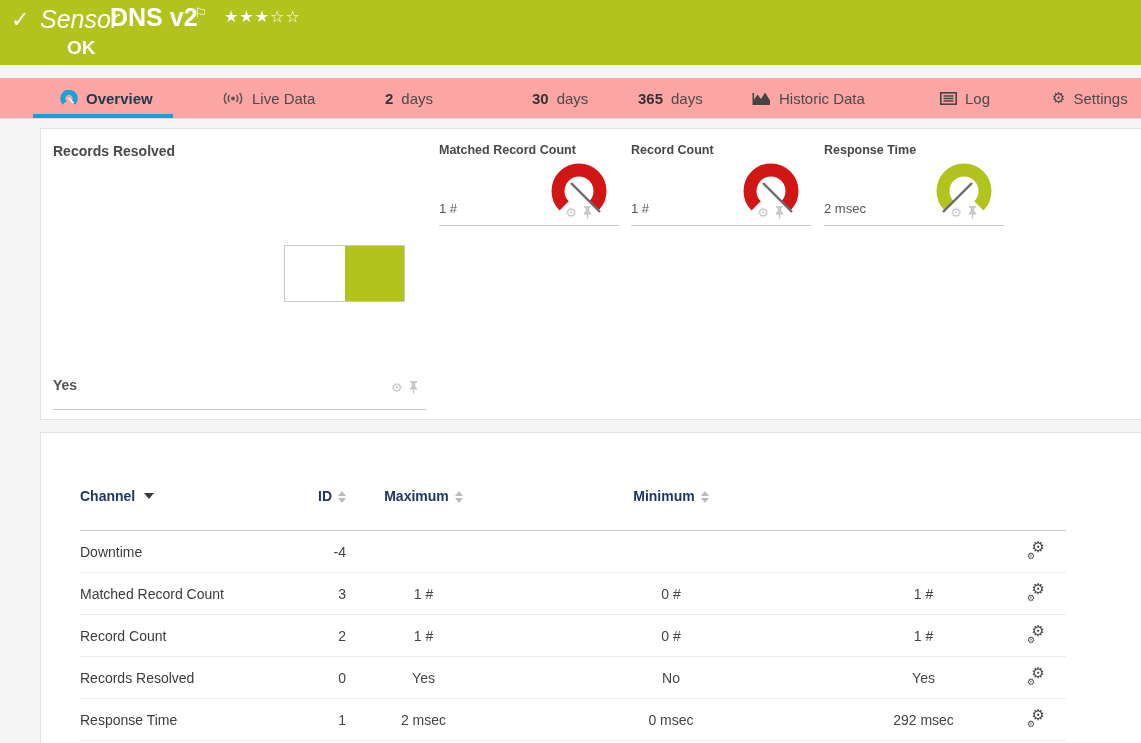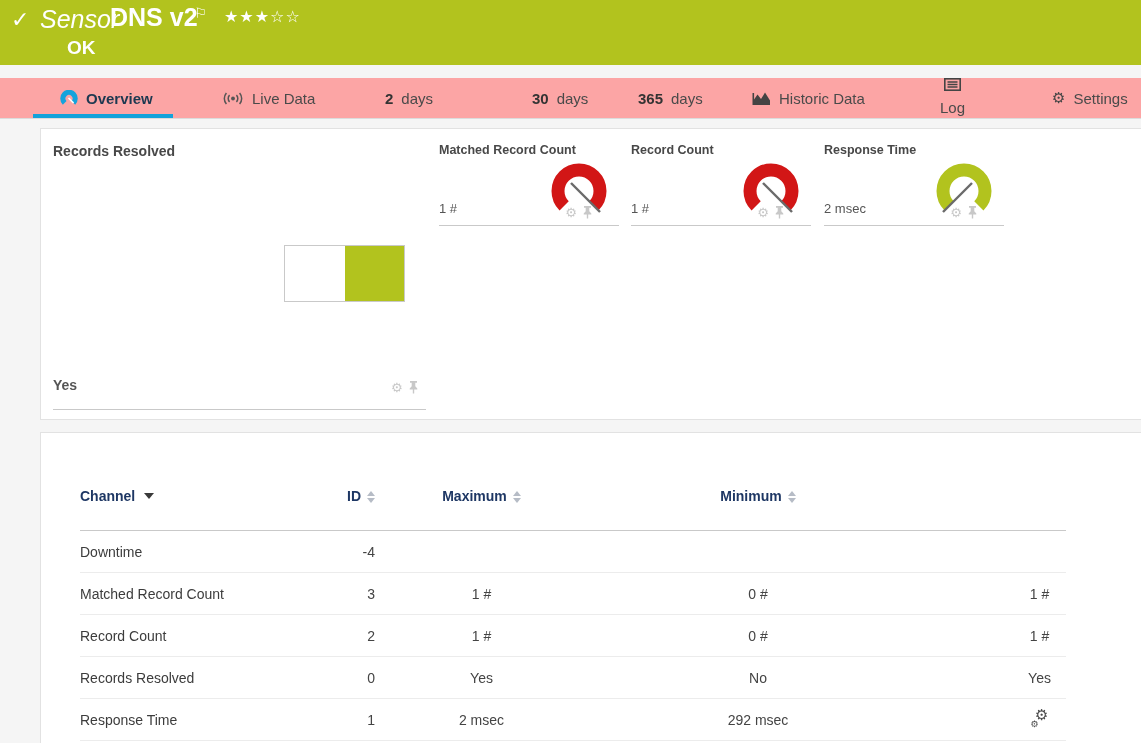--- a/index.html
+++ b/index.html
@@ -17,21 +17,21 @@
   .flag-ic{position:absolute;left:194px;top:5px;font-size:14px;}
   .stars{position:absolute;left:224px;top:7px;font-size:16px;letter-spacing:1px;cursor:pointer;}
   .status-ok{position:absolute;left:67px;top:37px;font-size:19px;font-weight:bold;}
   
   .tabbar{position:absolute;top:78px;left:0;width:100%;height:40px;border-bottom:1px solid #dcdcdc;background:#fca5a5;}
   .tab{position:absolute;top:0;height:40px;display:flex;align-items:center;gap:8px;font-size:15px;color:#4a4a4a;cursor:pointer;white-space:nowrap;}
   .tab.active{color:#1d3850;font-weight:bold;}
   .tab .num{font-weight:bold;color:#333;}
   .tab-underline{position:absolute;left:33px;bottom:0;width:140px;height:4px;background:#12a2da;}
   .t-overview{left:60px;} .t-live{left:222px;} .t-2d{left:385px;} .t-30d{left:532px;}
-  .t-365d{left:638px;} .t-hist{left:752px;} .t-log{left:940px;flex-direction:column;} .t-set{left:1052px;}
+  .t-365d{left:638px;} .t-hist{left:752px;} .t-log{left:940px;} .t-set{left:1052px;}
   .tab .gear-glyph{font-size:15px;color:#444;}
   
   .panel{position:absolute;left:40px;background:#fff;border:1px solid #e2e2e2;box-sizing:border-box;}
   #panel1{top:128px;width:1103px;height:292px;}
   #panel2{top:432px;width:1103px;height:330px;}
   
   .rr-title{position:absolute;left:12px;top:14px;font-size:14px;font-weight:bold;color:#484848;}
   .bool-box{position:absolute;left:243px;top:116px;width:119px;height:55px;border:1px solid #c9c9c9;background:#fff;}
   .bool-fill{position:absolute;right:0;top:0;width:59px;height:100%;background:#b2c31e;}
   .rr-value{position:absolute;left:12px;top:248px;font-size:14px;font-weight:bold;color:#555;}
@@ -43,21 +43,21 @@
   .g-title{font-size:12.5px;font-weight:bold;color:#484848;}
   .g-svg{position:absolute;right:10px;top:18px;}
   .g-value{position:absolute;left:0;top:58px;font-size:13px;color:#555;}
   .g-icons{position:absolute;right:26px;top:63px;}
   .g-line{position:absolute;left:0;top:82px;width:180px;height:1px;background:#c9c9c9;}
   .mini-icons{display:flex;align-items:center;gap:5px;color:#c8c8c8;}
   .mini-icons .gear-glyph{font-size:13px;line-height:13px;cursor:pointer;}
   .mini-icons svg{cursor:pointer;}
   
   .ctable{position:absolute;left:39px;top:40px;width:986px;}
-  .thead,.trow{display:grid;grid-template-columns:231px 35px 155px 340px 165px 60px;gap:29px;}
+  .thead,.trow{display:grid;grid-template-columns:231px 35px 155px 340px 165px 60px;}
   .thead{box-sizing:border-box;height:58px;padding-top:16px;border-bottom:1px solid #c9c9c9;
          color:#1e3764;font-size:14px;font-weight:bold;line-height:15px;}
   .trow{height:41px;align-items:center;border-bottom:1px solid #ececec;font-size:14px;color:#444;}
   .hc{cursor:pointer;}
   .hc-ch{text-align:left;}
   .hc-id{display:flex;justify-content:flex-end;align-items:flex-start;}
   .hc-last{display:flex;justify-content:center;}
   .hc-last .wrapbox{width:46px;text-align:center;}
   .hc-min,.hc-max{display:flex;justify-content:center;align-items:flex-start;}
   .c-id{text-align:right;}
@@ -273,18 +273,19 @@
       <div class="c-last">Yes</div>
       <div class="c-min">No</div>
       <div class="c-max">Yes</div>
       <div class="c-gear"><span class="dgear"><span class="g1">⚙</span><span class="g2">⚙</span></span></div>
     </div>
 
     <div class="trow">
       <div class="c-ch">Response Time</div>
       <div class="c-id">1</div>
       <div class="c-last">2 msec</div>
+      <div class="c-min">0 msec</div>
       <div class="c-max">292 msec</div>
       <div class="c-gear"><span class="dgear"><span class="g1">⚙</span><span class="g2">⚙</span></span></div>
     </div>
 
   </div>
 </div>
 
 </body></html>

